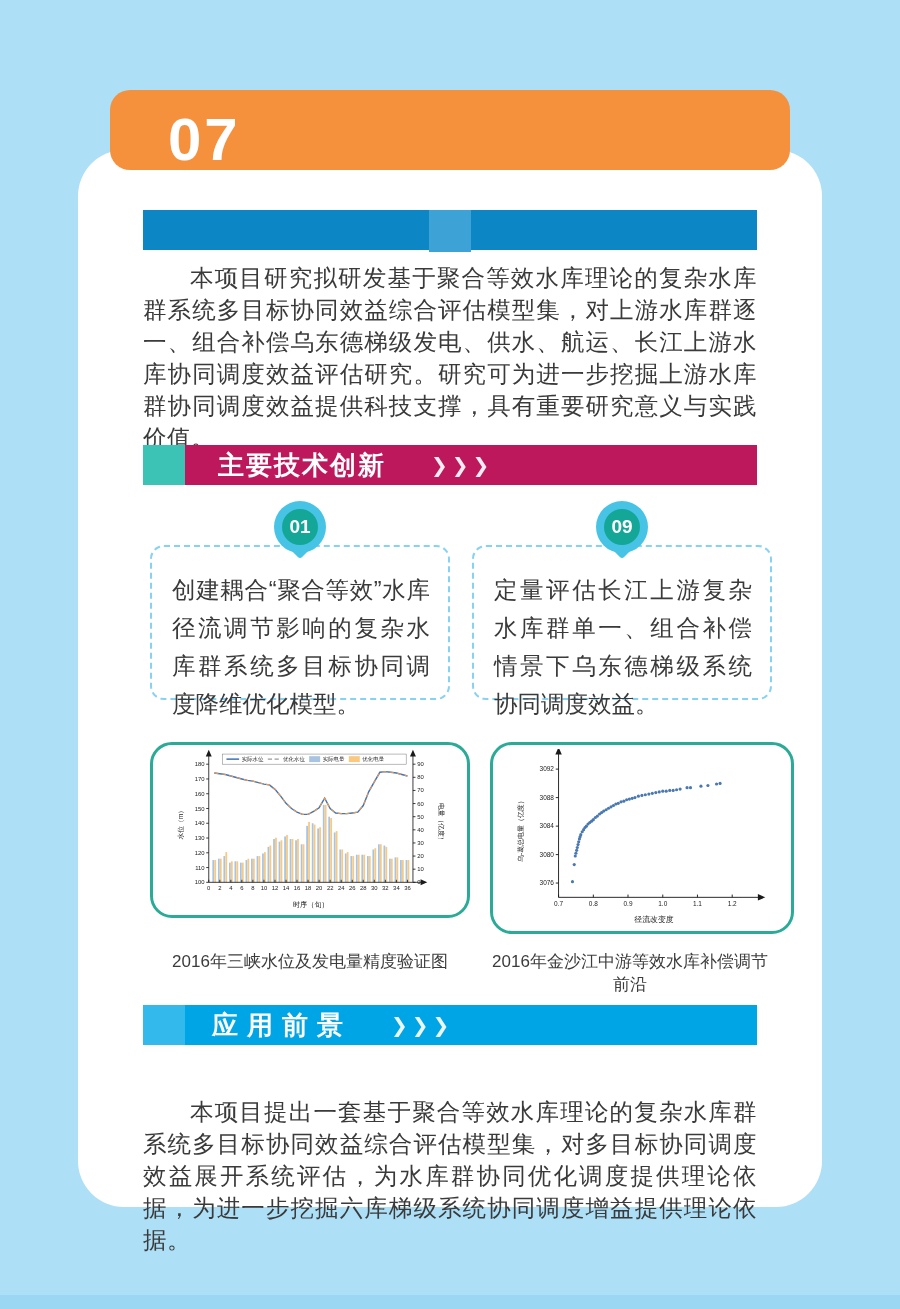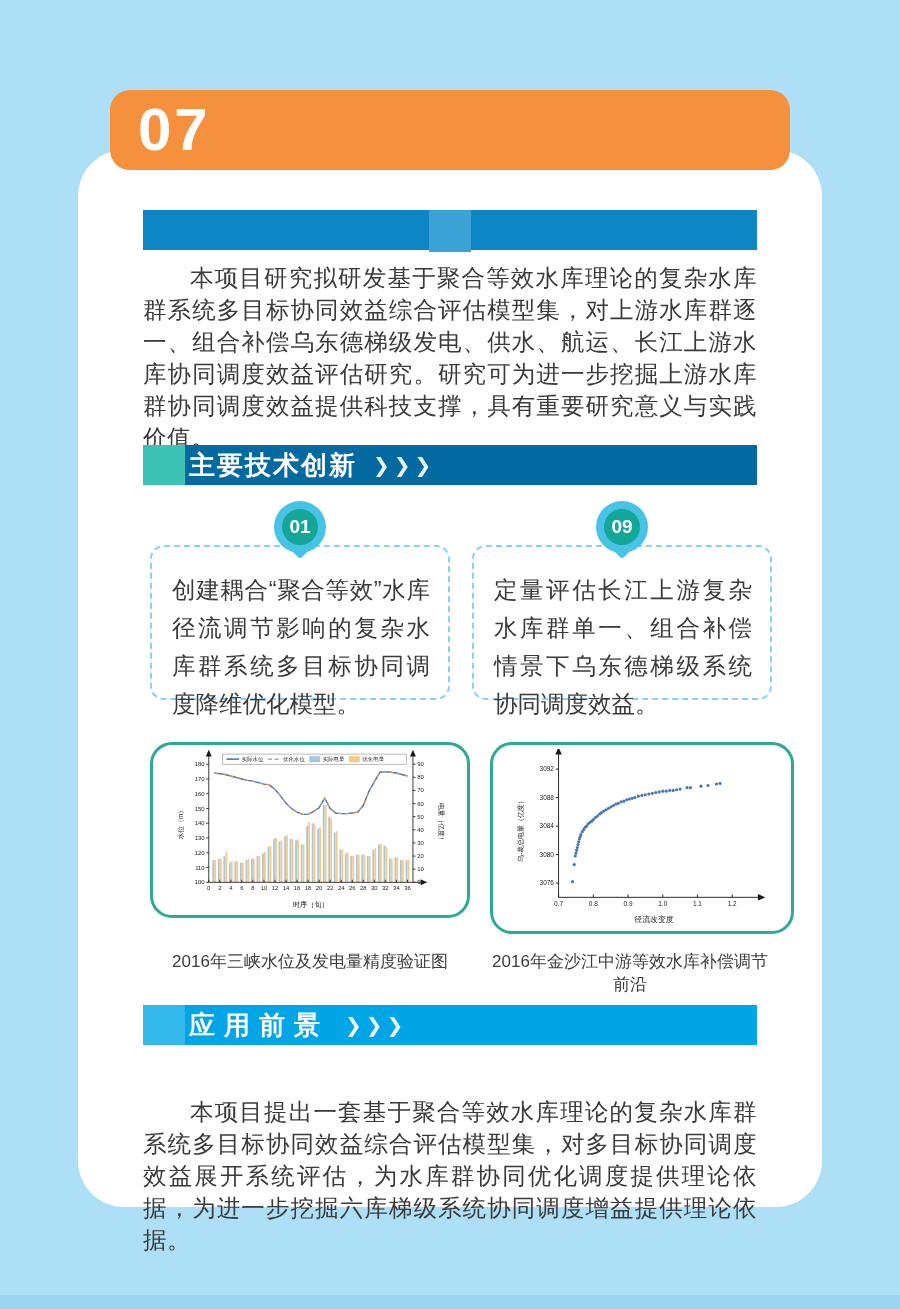--- a/index.html
+++ b/index.html
@@ -2,29 +2,29 @@
 <html><head>
 <meta charset="utf-8">
 <style>
   html,body{margin:0;padding:0;}
   .page{position:relative;width:900px;height:1309px;background:#addff7;overflow:hidden;
         font-family:"Liberation Sans","DejaVu Sans",sans-serif;}
   .card{position:absolute;left:78px;top:150px;width:744px;height:1057px;background:#ffffff;border-radius:46px;}
   .bottom-strip{position:absolute;left:0;bottom:0;width:900px;height:14px;background:#9bd6f3;}
 
   .header-bar{position:absolute;left:110px;top:90px;width:680px;height:80px;background:#f5913d;
-              border-radius:20px;display:flex;align-items:center;padding-left:28px;box-sizing:border-box;gap:32px;}
+              border-radius:20px;display:flex;align-items:flex-end;padding-left:58px;box-sizing:border-box;gap:32px;}
   .header-num{font-size:60px;font-weight:700;color:#fff;letter-spacing:3px;line-height:1;}
   .header-title{font-size:30px;font-weight:700;color:#fff;letter-spacing:1.5px;}
 
   .sec-bar{position:absolute;left:143px;width:614px;height:40px;display:flex;align-items:center;}
   .sec-accent{width:42px;height:40px;flex:0 0 42px;}
   .sec-blue{background:#0d86c5;} .sec-blue .sec-accent{background:#3da2d6;}
-  .sec-teal{background:#0369a1;} .sec-teal .sec-accent{background:#3cc3b6;}
-  .sec-lblue{background:#00a5e5;} .sec-lblue .sec-accent{background:#33b9ec;}
+  .sec-teal{background:#be185d;gap:29px;} .sec-teal .sec-accent{background:#3cc3b6;}
+  .sec-lblue{background:#00a5e5;gap:23px;} .sec-lblue .sec-accent{background:#33b9ec;}
   .sec-title{color:#fff;font-size:26px;font-weight:700;letter-spacing:2px;margin-left:4px;}
   .sec-title.wide{letter-spacing:9px;}
   .sec-chev{color:#ffffff;font-size:20px;font-weight:700;letter-spacing:4px;margin-left:16px;opacity:.92;}
 
   .para{position:absolute;left:143px;width:614px;font-size:23.5px;line-height:32px;color:#3a3a3a;
         text-align:justify;text-indent:2em;letter-spacing:0.5px;}
 
   .inno-box{position:absolute;top:545px;width:300px;height:155px;background:#fff;border:2px dashed #86d2f3;
             border-radius:14px;box-sizing:border-box;padding:24px 18px 0 20px;
             font-size:23.5px;line-height:38px;color:#3a3a3a;text-align:justify;}

